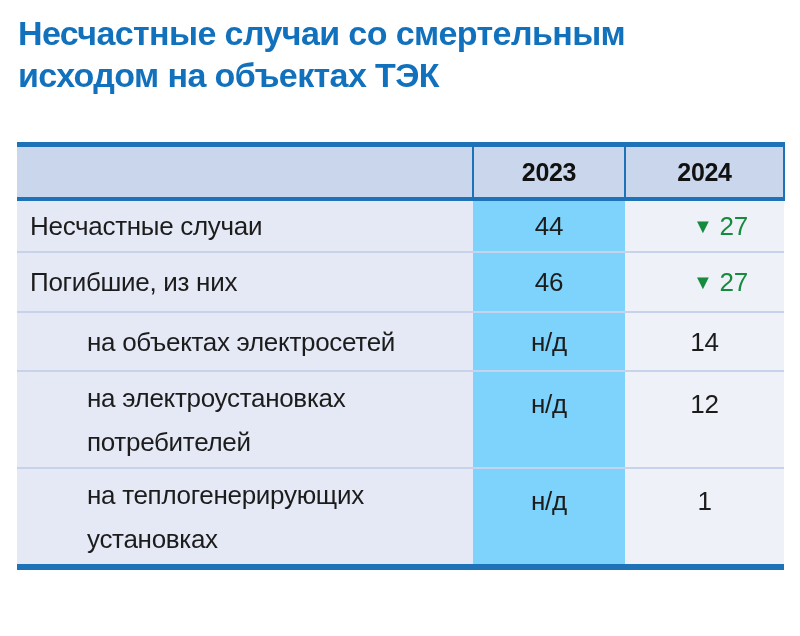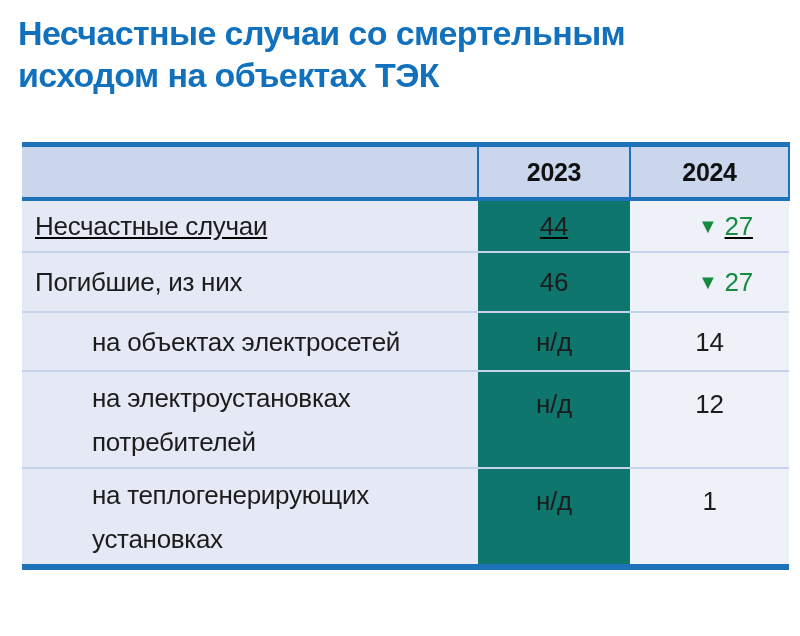--- a/index.html
+++ b/index.html
@@ -19,21 +19,21 @@
     margin: 12px 0 0 18px;
     color: var(--title-blue, #1171bd);
     font-size: 34px;
     font-weight: 700;
     line-height: 1.24;
     letter-spacing: -0.6px;
   }
   .title .line { white-space: nowrap; }
 
   table.stats {
-    margin: 46px 0 0 22px;
+    margin: 46px 0 0 17px;
     width: 767px;
     border-collapse: collapse;
     table-layout: fixed;
     border-top: 5px solid var(--border-blue, #1e72b8);
     border-bottom: 6px solid var(--border-blue, #1e72b8);
     letter-spacing: -0.3px;
   }
   col.c-label { width: 456px; }
   col.c-2023  { width: 152px; }
   col.c-2024  { width: 159px; }
@@ -61,25 +61,25 @@
     color: var(--text-dark, #1c1c1c);
     line-height: 1.7;
   }
   td.label {
     background: var(--label-col-bg, #e4e9f5);
     text-align: left;
     padding-left: 13px;
     padding-right: 8px;
   }
   tr.sub td.label { padding-left: 70px; }
-  td.v2023 { background: #0f766e; text-align: center; }
+  td.v2023 { background: #7dd3fc; text-align: center; }
   td.v2024 { background: var(--col2024-bg, #eef1f8); text-align: center; }
   td.vtop  { vertical-align: top; padding-top: 10px; }
 
-  tr.h1 { height: 53px; text-decoration: underline; }
+  tr.h1 { height: 53px; }
   tr.h2 { height: 60px; }
   tr.h3 { height: 59px; padding-left: 24px; }
   tr.h4 { height: 97px; padding-left: 43px; }
   tr.h5 { height: 99px; }
 
   .trend { color: var(--green, #168a3d); padding-left: 32px; }
   .tri {
     font-size: 20px;
     margin-right: 7px;
     color: var(--green, #168a3d);

